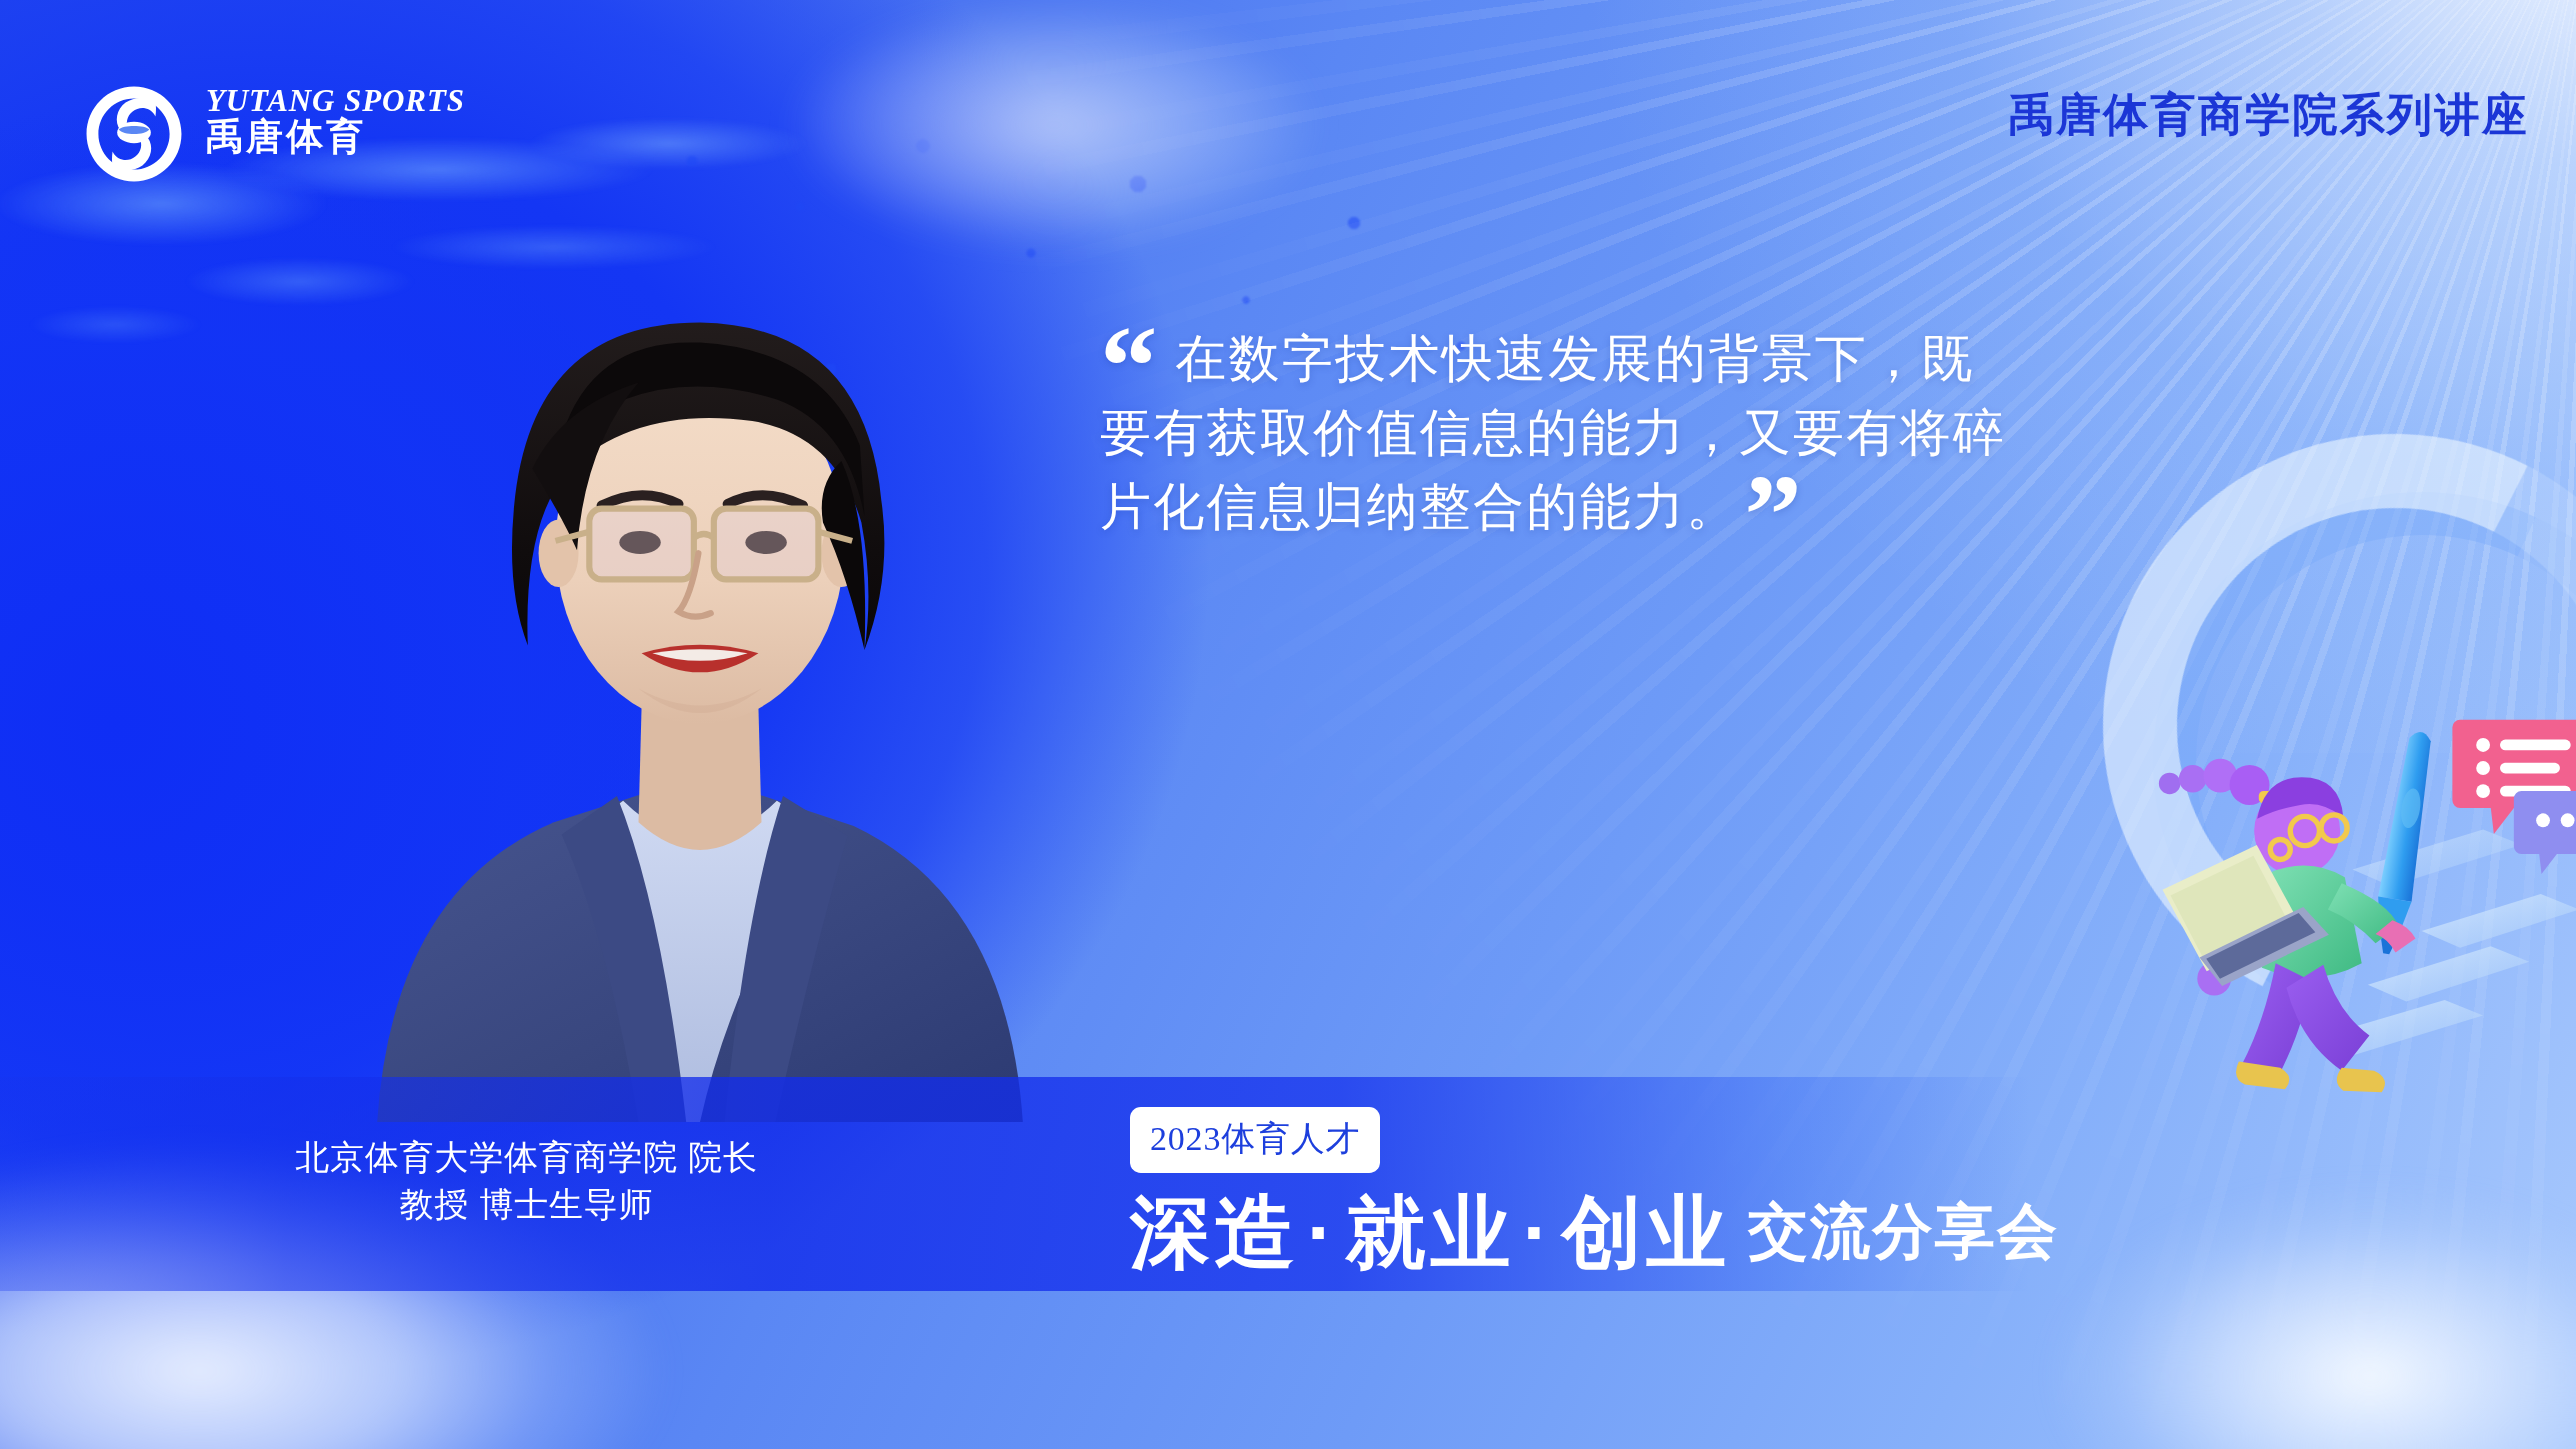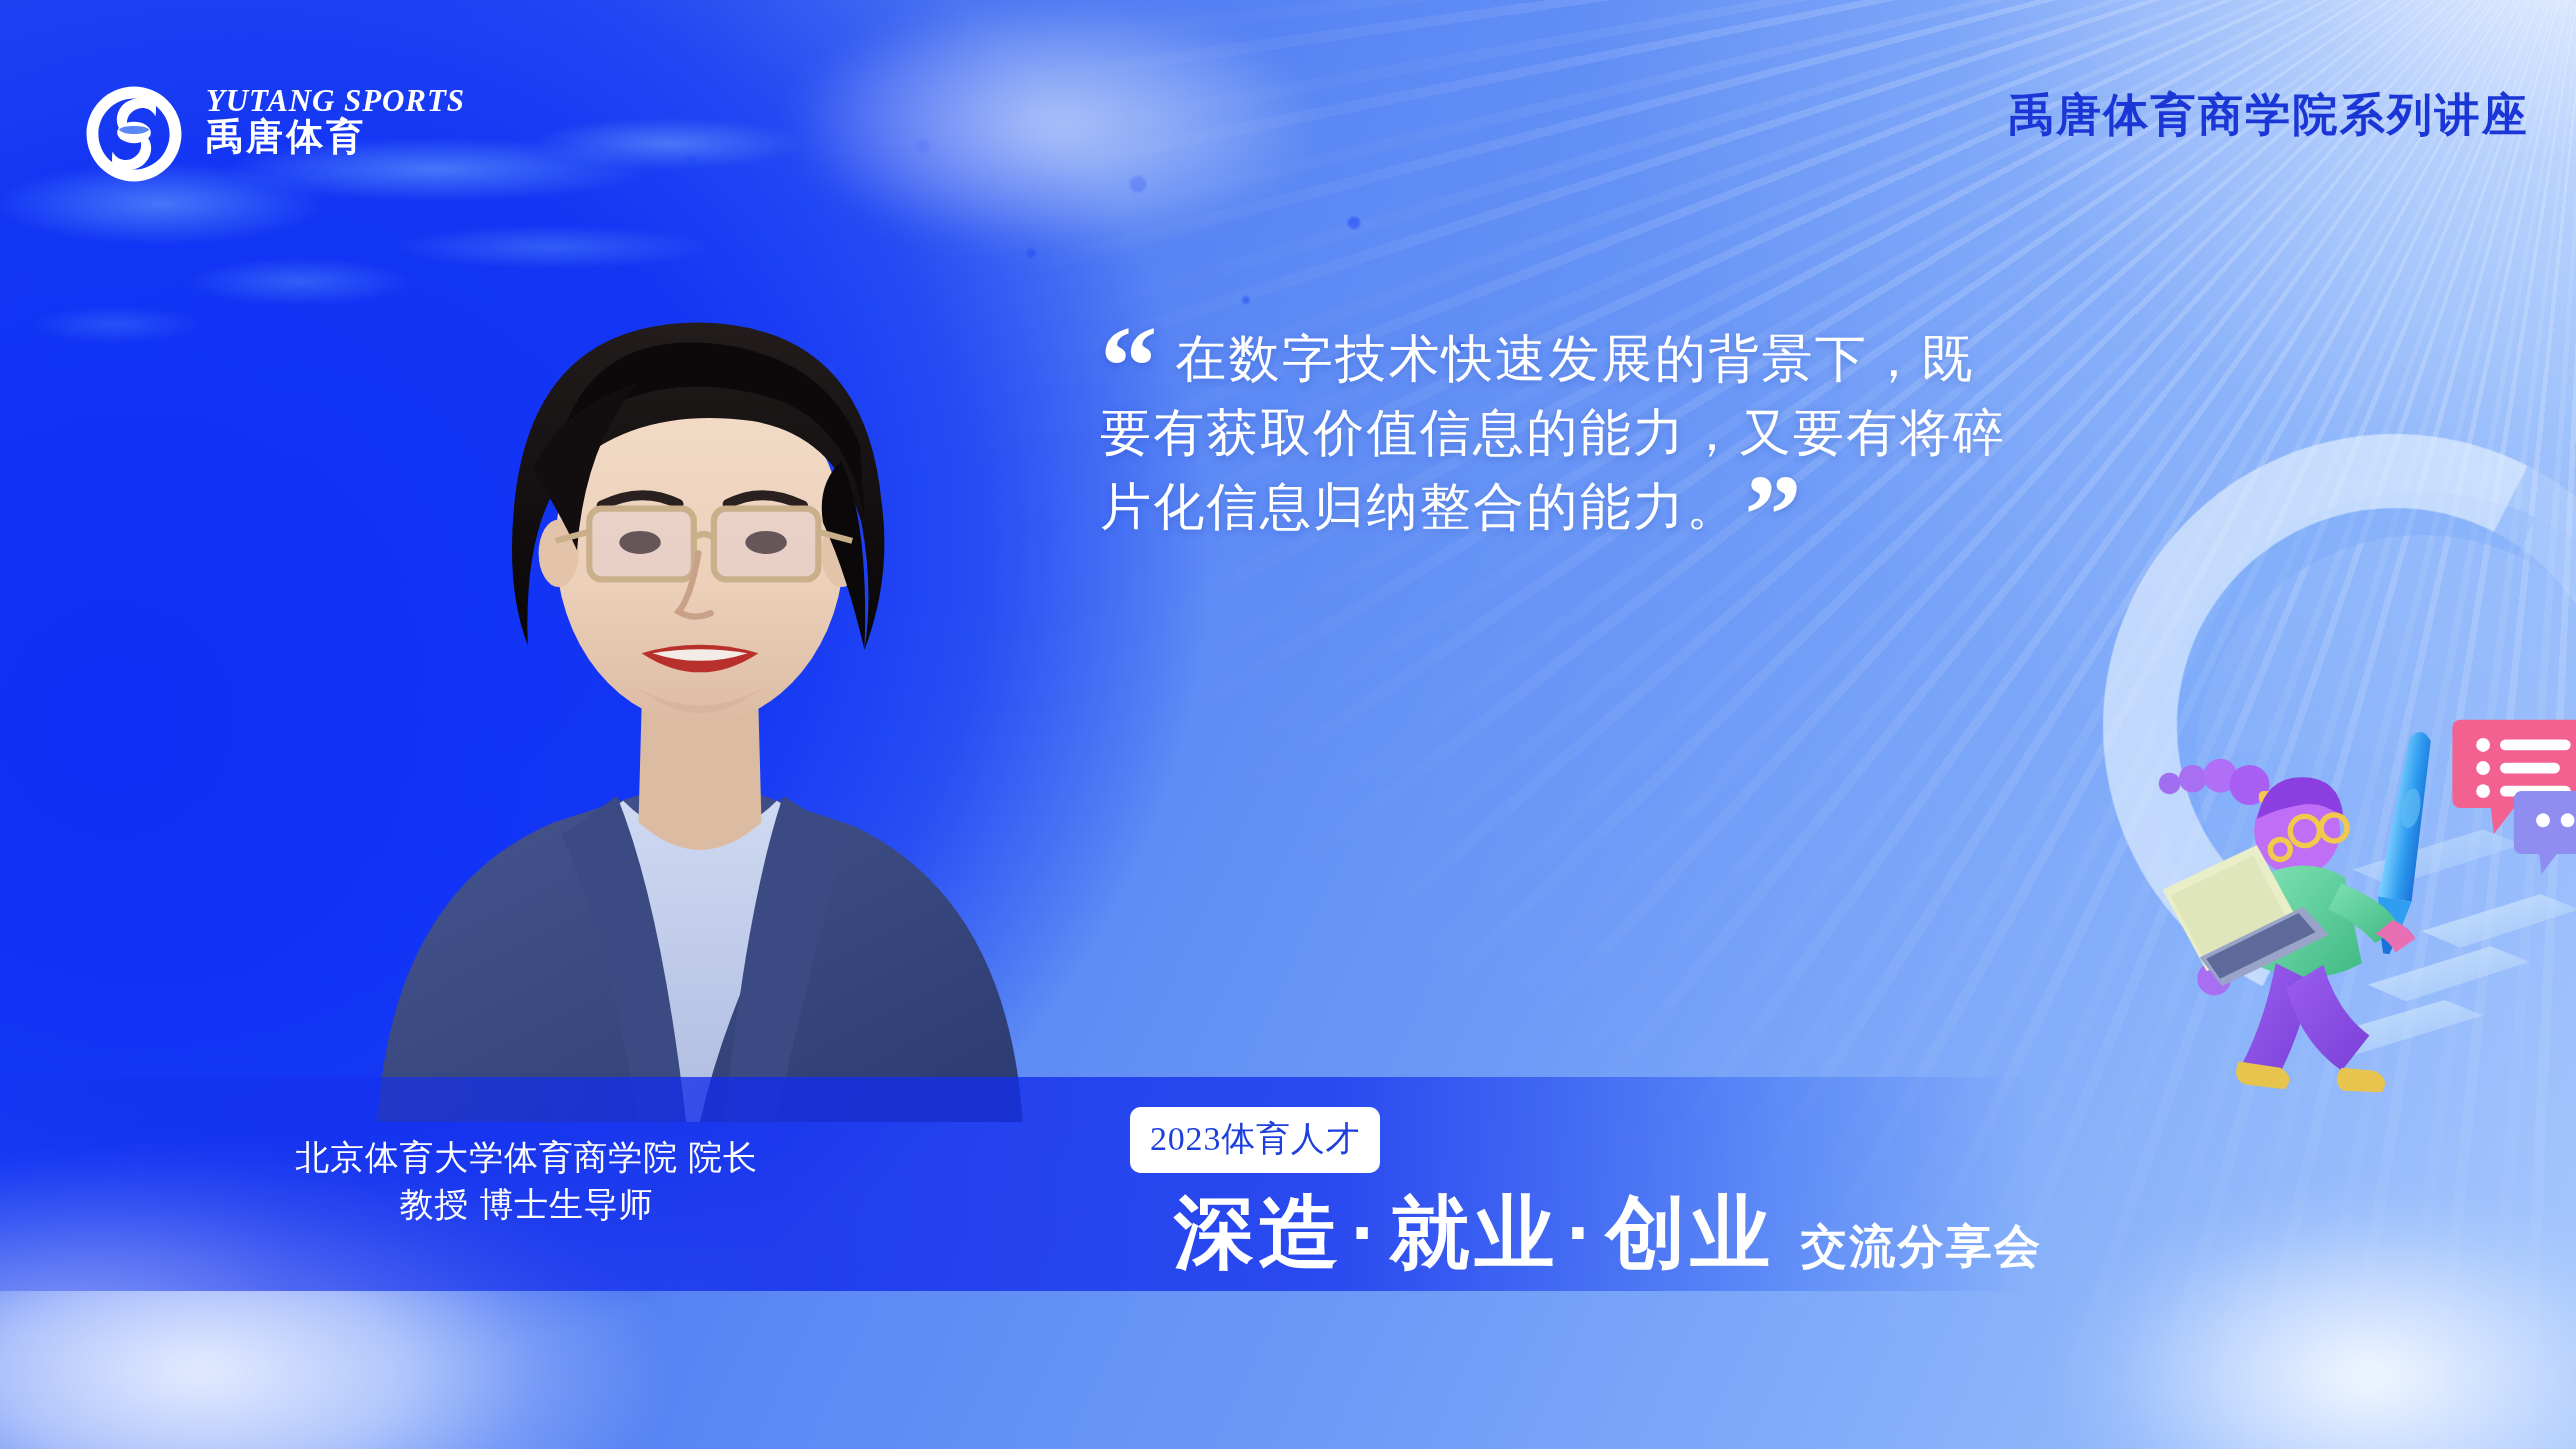--- a/index.html
+++ b/index.html
@@ -148,26 +148,26 @@
     font-family:"Liberation Serif","DejaVu Serif",serif;
   }
   .speaker-titles{margin-top:34px;font-size:34px;line-height:1.38;letter-spacing:0.8px;font-weight:400;}
 
   .event{position:absolute;left:1130px;top:1107px;}
   .badge{
     display:inline-block;background:#fff;color:#1d3fdd;
     font-size:34px;font-weight:500;letter-spacing:0.8px;
     padding:9.2px 20px 10.8px;border-radius:10.8px;font-family:Liberation Serif, serif;
   }
-  .event-title-row{display:flex;align-items:flex-end;gap:26px;margin-top:20px;margin-left:44px;}
+  .event-title-row{display:flex;align-items:center;gap:17px;margin-top:20px;}
   .event-main{
     color:#fff;font-size:80px;font-weight:800;letter-spacing:4.6px;line-height:1;white-space:nowrap;
   }
   .event-main .dot{font-weight:700;padding:0 7.7px;}
-  .event-sub{color:#fff;font-size:46px;font-weight:600;letter-spacing:2.3px;line-height:1.05;white-space:nowrap;padding-bottom:3.1px;}
+  .event-sub{color:#fff;font-size:60px;font-weight:600;letter-spacing:2.3px;line-height:1.05;white-space:nowrap;padding-bottom:3.1px;}
 
   
   .illus{position:absolute;left:2122px;top:677px;width:461px;height:431px;}
   .illus svg{display:block;width:100%;height:100%;}
 </style>
 </head>
 <body>
 
 <div class="stage">
 

